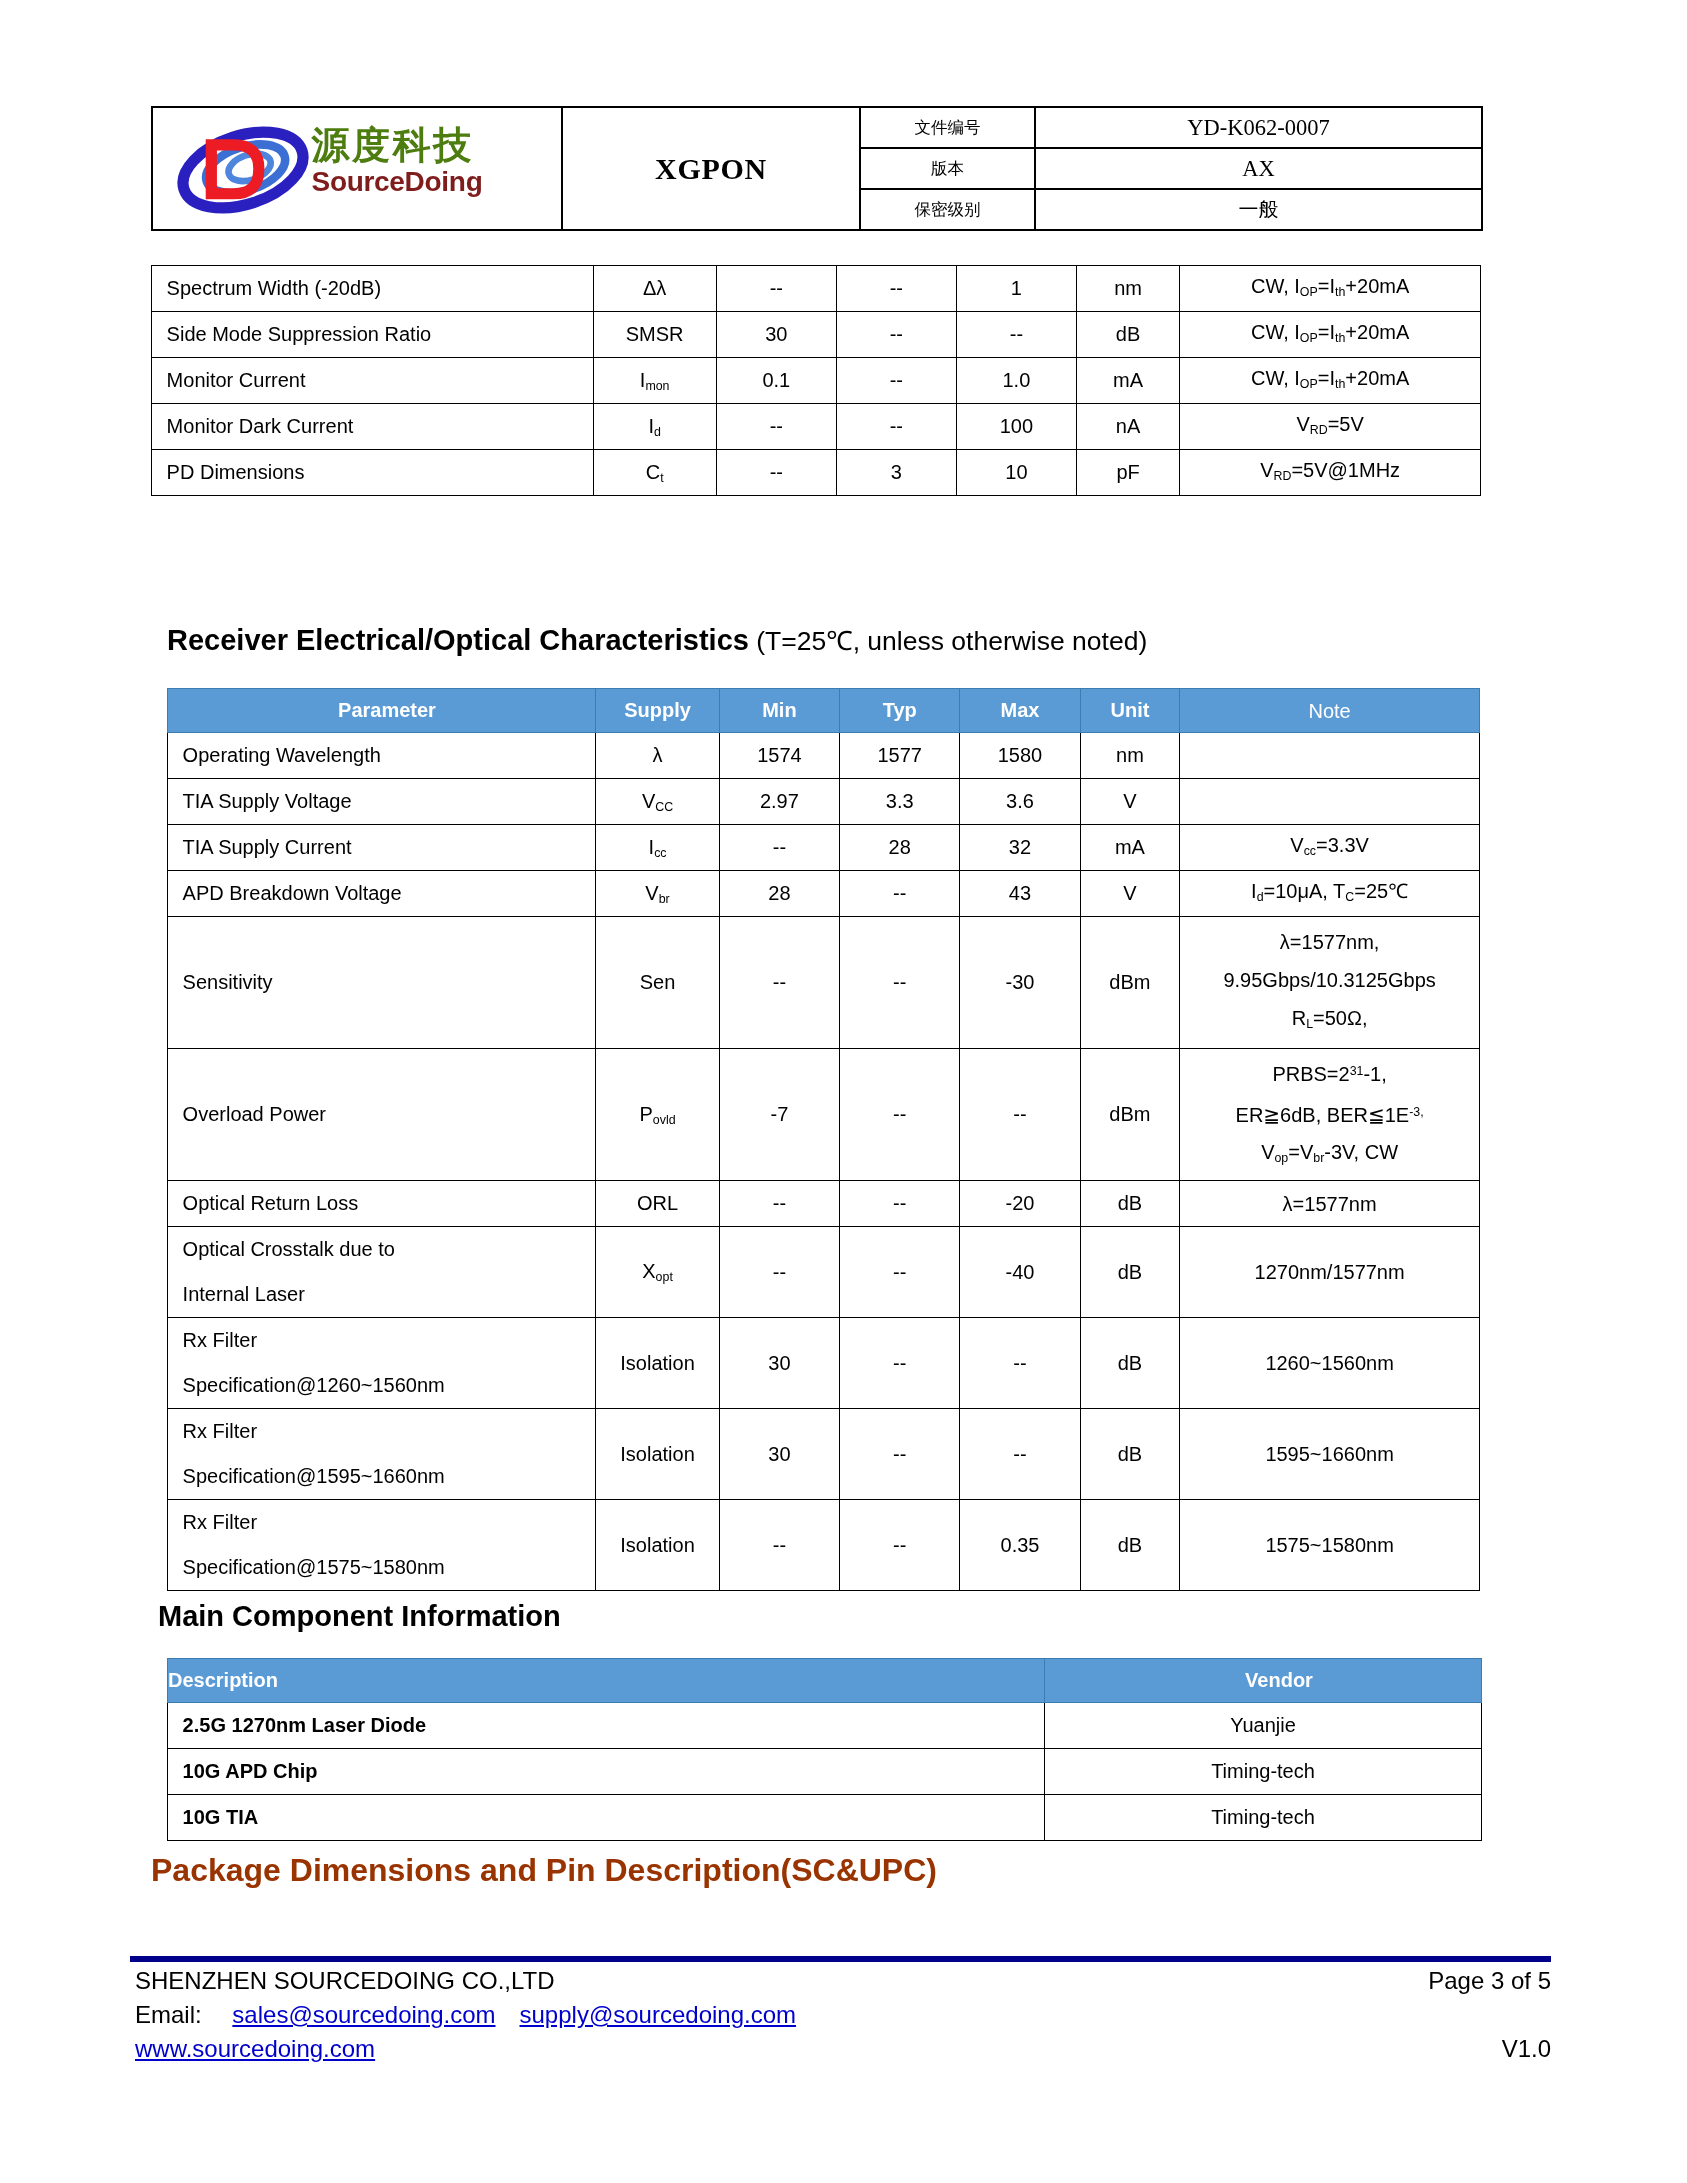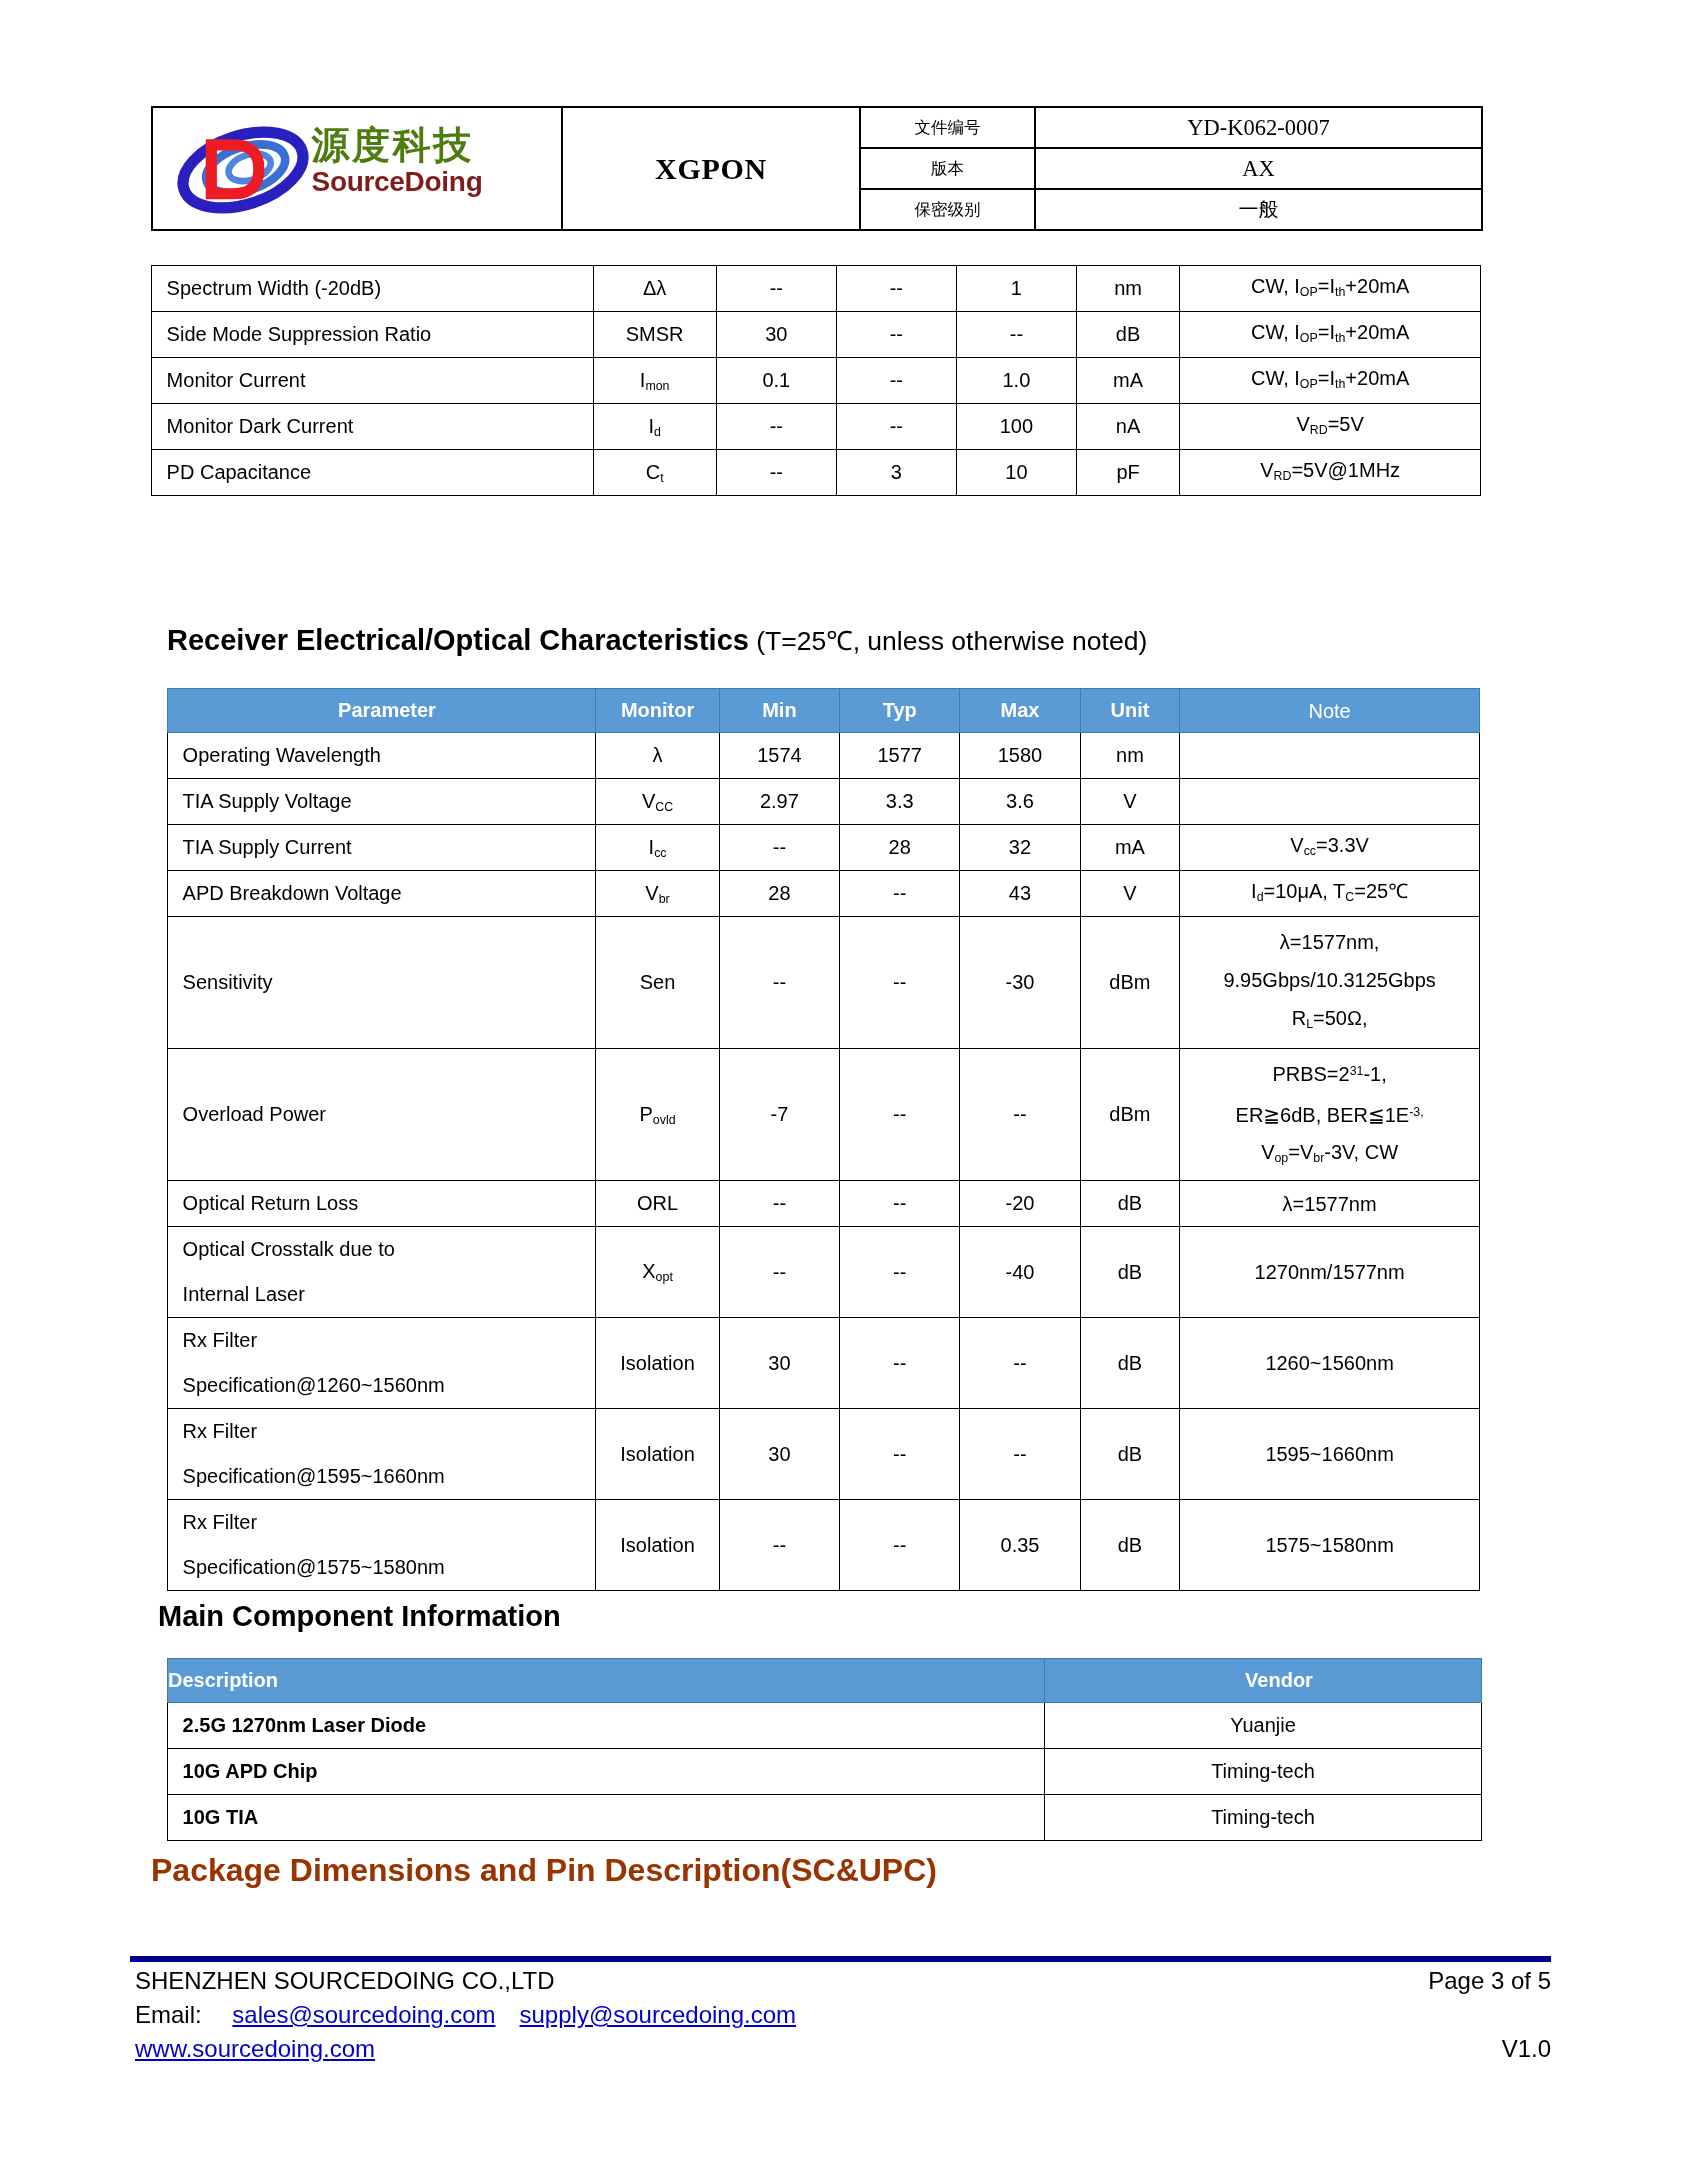--- a/index.html
+++ b/index.html
@@ -282,42 +282,42 @@
           <tr>
             <td class="c-param">Monitor Dark Current</td>
             <td class="c-sym">I<sub>d</sub></td>
             <td class="c-min"><span class="dash">--</span></td>
             <td class="c-typ"><span class="dash">--</span></td>
             <td class="c-max">100</td>
             <td class="c-unit">nA</td>
             <td class="c-note">V<sub>RD</sub>=5V</td>
           </tr>
           <tr>
-            <td class="c-param">PD Capacitance</td>
+            <td class="c-param">PD Dimensions</td>
             <td class="c-sym">C<sub>t</sub></td>
             <td class="c-min"><span class="dash">--</span></td>
             <td class="c-typ">3</td>
             <td class="c-max">10</td>
             <td class="c-unit">pF</td>
             <td class="c-note">V<sub>RD</sub>=5V@1MHz</td>
           </tr>
         </tbody>
     </table>
   </div>
 
   <div class="sec-head" style="left:167px; top:622px;">
     <span>Receiver Electrical/Optical Characteristics</span><span class="sub"> (T=25℃, unless otherwise noted)</span>
   </div>
 
   <div class="table2-wrap">
     <table class="spec t2" id="t2">
       <thead>
           <tr>
             <th class="c-param" style="">Parameter</th>
-            <th class="c-sym" style="text-align: center;">Monitor</th>
+            <th class="c-sym" style="text-align: center;">Supply</th>
             <th class="c-min" style="text-align: center;">Min</th>
             <th class="c-typ" style="text-align: center;">Typ</th>
             <th class="c-max" style="text-align: center;">Max</th>
             <th class="c-unit" style="text-align: center;">Unit</th>
             <th class="c-note th-note" style="text-align: center;">Note</th>
           </tr>
         </thead>
       <tbody>
           <tr>
             <td class="c-param">Operating   Wavelength</td>

